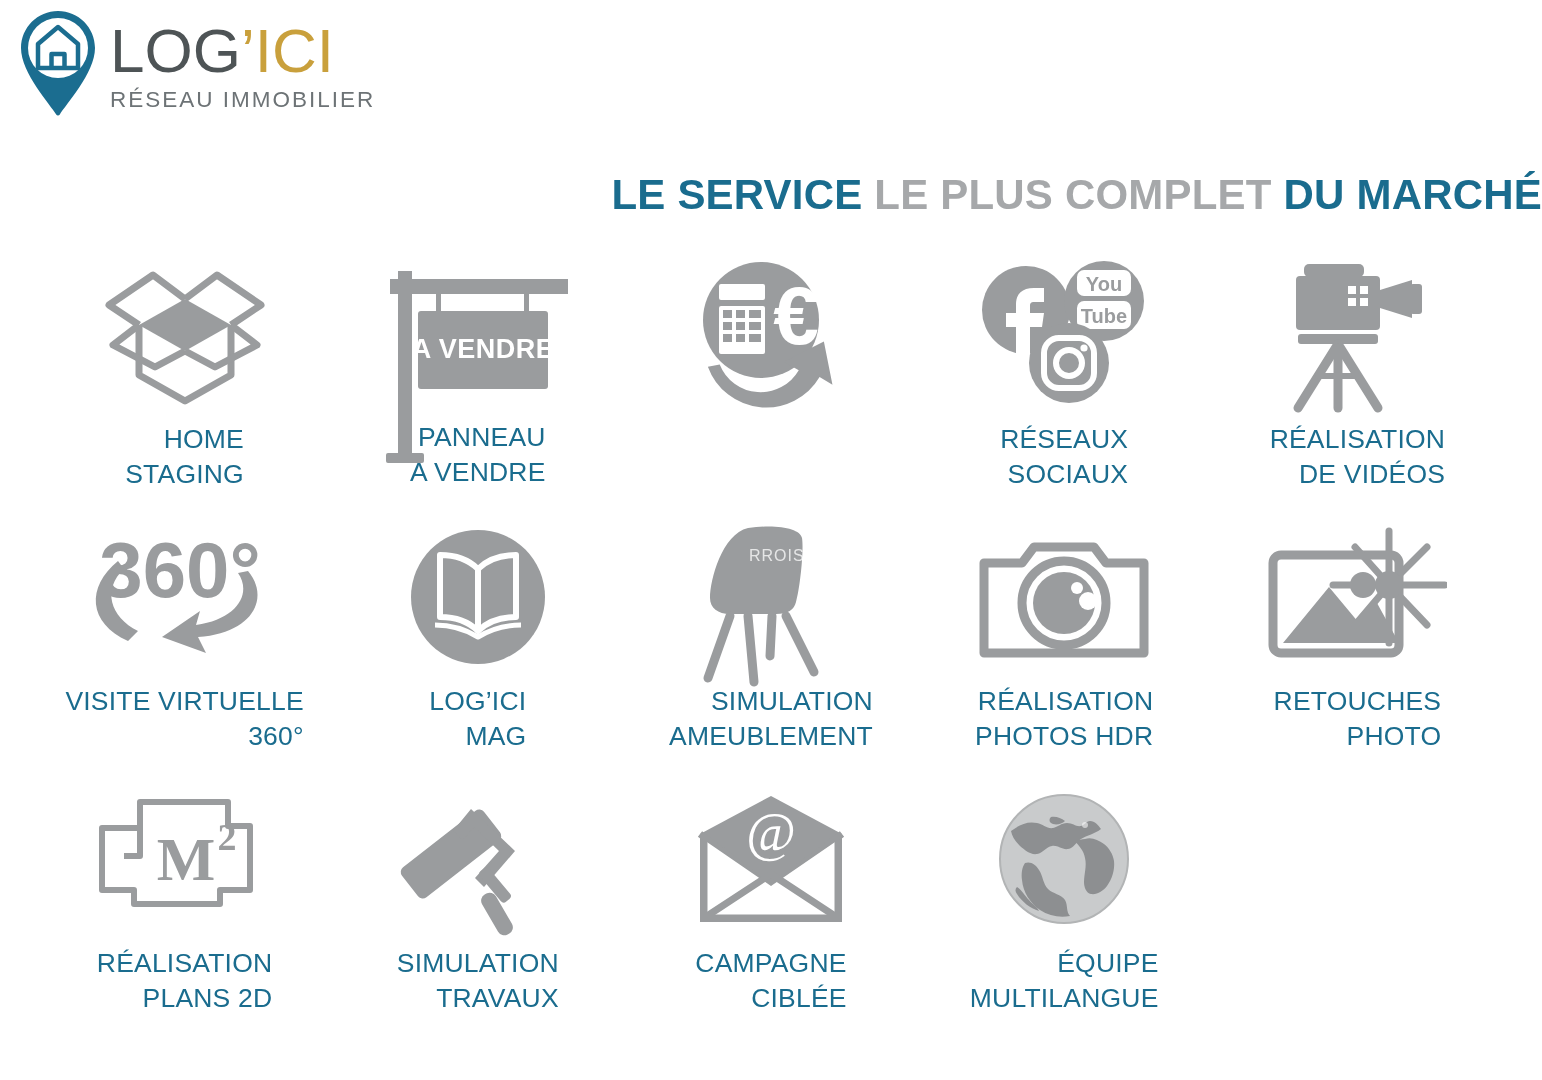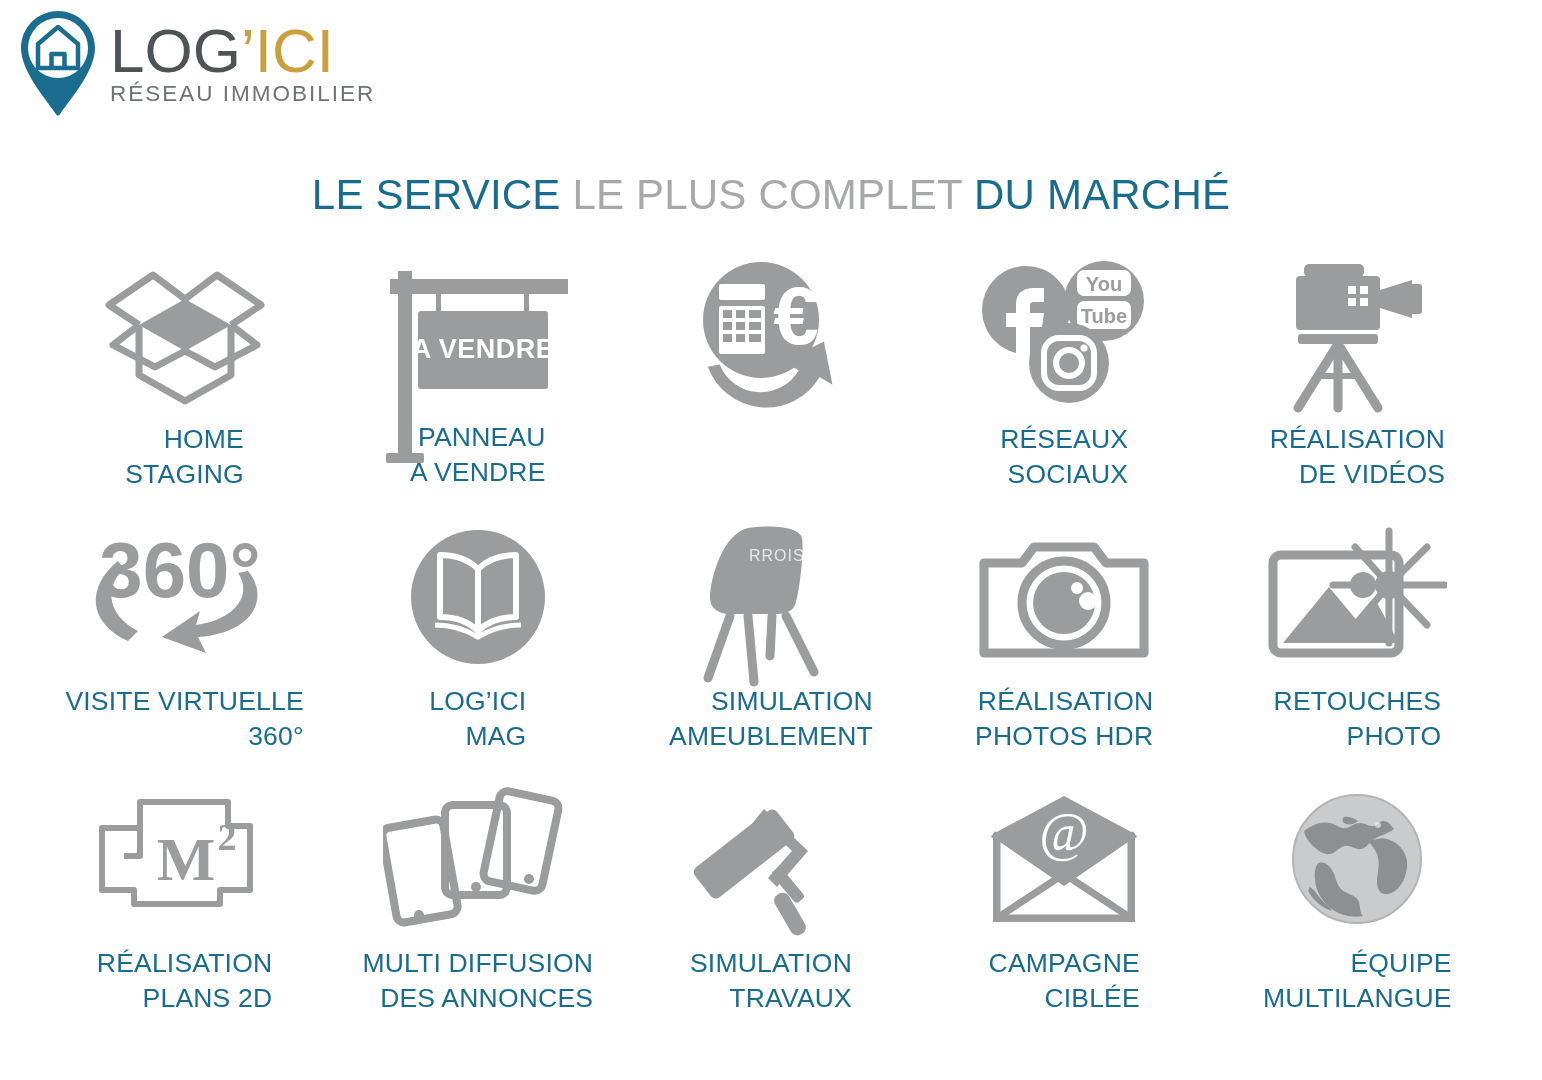--- a/index.html
+++ b/index.html
@@ -21,28 +21,28 @@
   .logo-words{margin-left:8px;padding-top:14px;}
   .logo-main{
     font-size:62px;font-weight:400;letter-spacing:0px;line-height:0.95;
     white-space:nowrap;
   }
   .logo-log{color:#4e5456;}
   .logo-apos{color:#c9a03c;}
   .logo-ici{color:#c9a03c;}
   .logo-sub{
     font-size:22.5px;color:#6d7376;letter-spacing:2.0px;
-    margin-top:0;white-space:nowrap;font-weight:400;
+    margin-top:6px;white-space:nowrap;font-weight:400;
   }
 
   
   .title{
     position:absolute;left:0;right:0;top:143px;
-    text-align:center;
-    font-size:42px;font-weight:normal;letter-spacing:0.2px;
+    text-align:right;
+    font-size:42px;font-weight:bold;letter-spacing:0.2px;
     white-space:nowrap;
   }
   .t-blue{color:#1a6c8e;}
   .t-grey{color:#a6a8aa;}
 
   
   .grid{
     position:absolute;left:38px;top:258px;
     width:1466px;
     display:grid;
@@ -314,36 +314,20 @@
           <path d="M50 36v28H34"></path>
         </g>
         <text x="96" y="88" text-anchor="middle" fill="#9a9c9e" font-family="Liberation Serif, serif" font-size="62" font-weight="bold">M</text>
         <text x="137" y="58" text-anchor="middle" fill="#9a9c9e" font-family="Liberation Serif, serif" font-size="38" font-weight="bold">2</text>
       </svg>
     </div>
     <div class="caption">RÉALISATION
 PLANS 2D</div>
   </div>
 
-  <div class="cell">
-    <div class="iconbox">
-      <svg width="190" height="150" viewBox="0 0 190 150">
-        <g fill="none" stroke="#9a9c9e" stroke-width="8" stroke-linejoin="round">
-          <rect x="108" y="8" width="60" height="92" rx="8" transform="rotate(12 138 54)"></rect>
-          <rect x="62" y="18" width="62" height="90" rx="8"></rect>
-          <rect x="6" y="36" width="62" height="96" rx="8" transform="rotate(-10 37 84)"></rect>
-        </g>
-        <circle cx="93" cy="100" r="5" fill="#9a9c9e"></circle>
-        <circle cx="36" cy="128" r="5" fill="#9a9c9e"></circle>
-        <circle cx="146" cy="92" r="5" fill="#9a9c9e"></circle>
-      </svg>
-    </div>
-    <div class="caption">MULTI DIFFUSION
-DES ANNONCES</div>
-  </div>
 
   <div class="cell">
     <div class="iconbox">
       <svg width="170" height="150" viewBox="0 0 170 150">
         <g fill="#9a9c9e">
           <rect x="6" y="48" width="104" height="38" rx="6" transform="rotate(-38 58 67)"></rect>
           <path d="M78 22 60 44l10 9 11-13 25 24 -24 27 9 9 31-36Z"></path>
           <rect x="82" y="92" width="40" height="12" rx="4" transform="rotate(50 102 98)"></rect>
           <rect x="96" y="104" width="16" height="46" rx="7" transform="rotate(-30 104 127)"></rect>
         </g>

